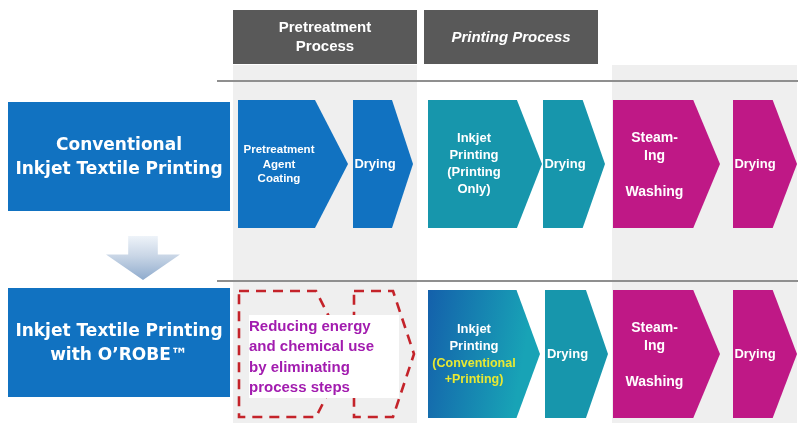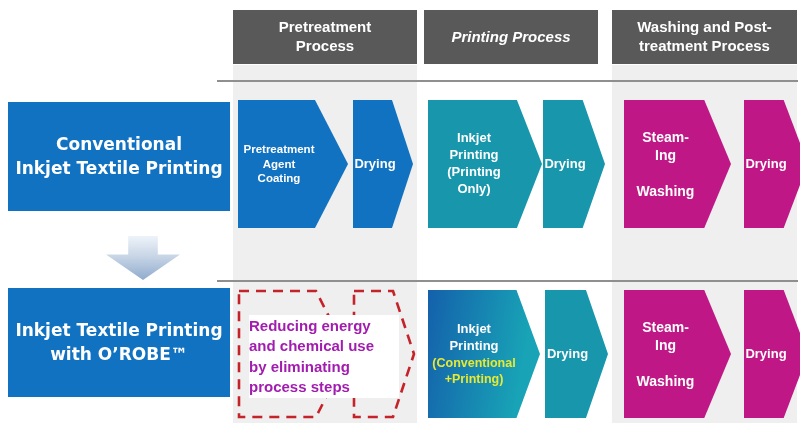--- a/index.html
+++ b/index.html
@@ -39,21 +39,21 @@
     clip-path:polygon(30% 0,70% 0,70% 42%,100% 42%,50% 100%,0 42%,30% 42%);
   }
 
   .chev{
     position:absolute;height:128px;color:#fff;font-weight:bold;text-align:center;
     display:flex;flex-direction:column;align-items:center;justify-content:center;
     white-space:pre-line;line-height:1.3;
     clip-path:polygon(0 0,var(--r) 0,100% 50%,var(--r) 100%,0 100%);
   }
   .row1{top:100px;} .row2{top:290px;}
-  .blue{background:var(--blue);} .teal{background:var(--teal);} .magenta{background:var(--magenta);margin-left:11px;}
+  .blue{background:var(--blue);} .teal{background:var(--teal);} .magenta{background:var(--magenta);}
   .grad{background:linear-gradient(100deg,#1460ab 0%,#18a3b6 80%);}
 
   .a1{left:238px;width:110px;--r:70%;font-size:11.5px;padding-right:28px;box-sizing:border-box;}
   .a2{left:353px;width:60px;--r:65%;font-size:13px;padding-right:16px;box-sizing:border-box;}
   .a3{left:428px;width:114px;--r:78%;font-size:13px;padding-right:22px;box-sizing:border-box;}
   .a4{left:543px;width:62px;--r:64%;font-size:13px;padding-right:18px;box-sizing:border-box;}
   .a5{left:613px;width:107px;--r:75%;font-size:14px;padding-right:24px;box-sizing:border-box;}
   .a6{left:733px;width:64px;--r:62%;font-size:13px;padding-right:20px;box-sizing:border-box;}
   .b3{left:428px;width:112px;--r:79%;font-size:13px;padding-right:20px;box-sizing:border-box;}
   .b4{left:545px;width:63px;--r:65%;font-size:13px;padding-right:18px;box-sizing:border-box;}
@@ -78,22 +78,20 @@
 
   <div class="colbg c1"></div>
   <div class="colbg c3"></div>
 
   <div class="hline l1"></div>
   <div class="hline l2"></div>
 
   <div class="col-header h1">Pretreatment
 Process</div>
   <div class="col-header h2">Printing Process</div>
-  <div class="col-header h3">Washing and Post-
-treatment Process</div>
 
   <div class="side-box r1">Conventional
 Inkjet Textile Printing</div>
   <div class="down-arrow"></div>
   <div class="side-box r2">Inkjet Textile Printing
 with O’ROBE™</div>
 
   <div class="chev row1 blue a1">Pretreatment
 Agent
 Coating</div>

